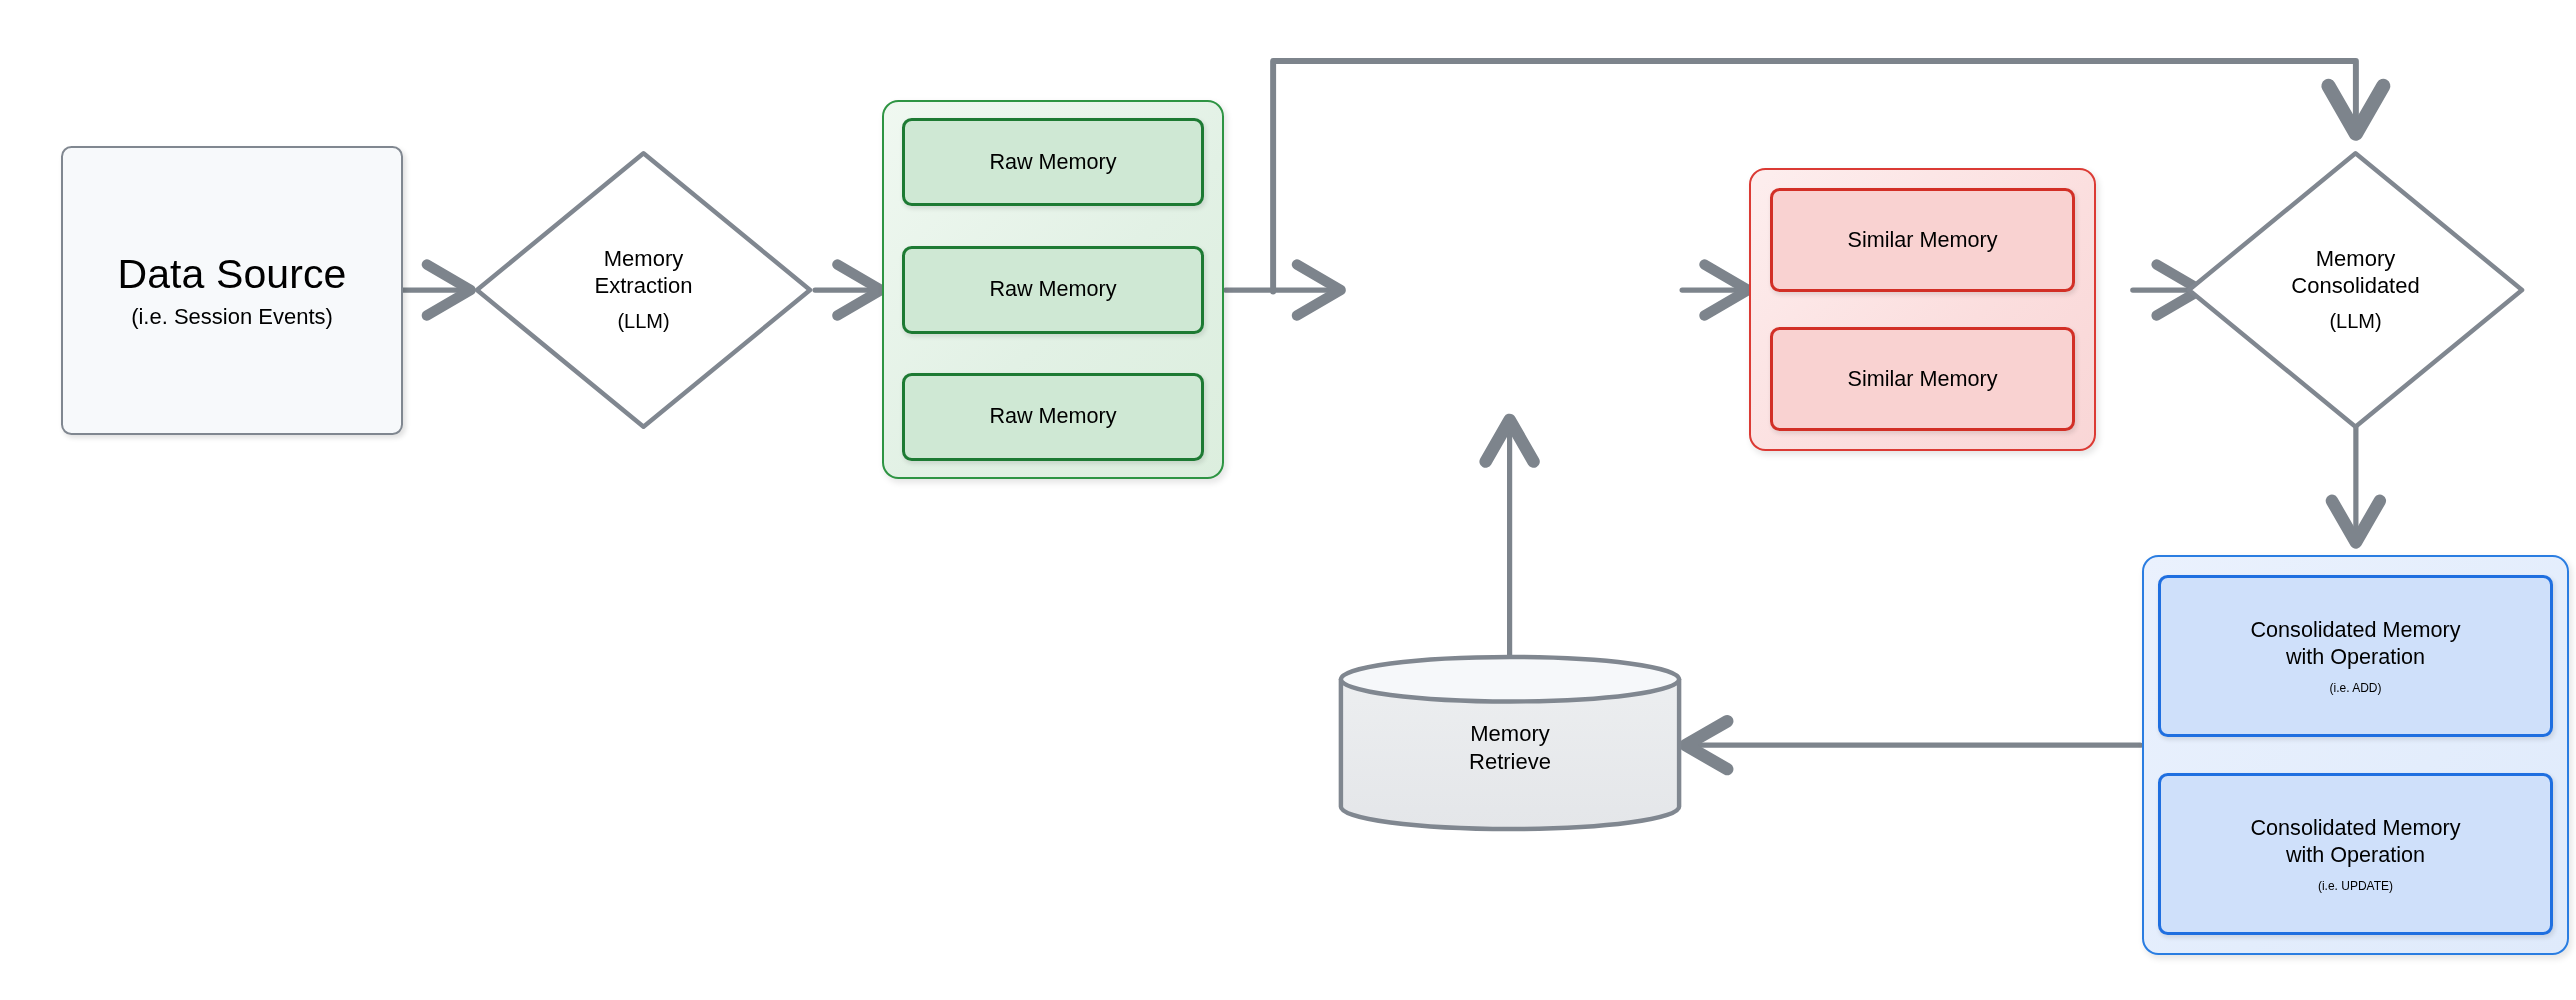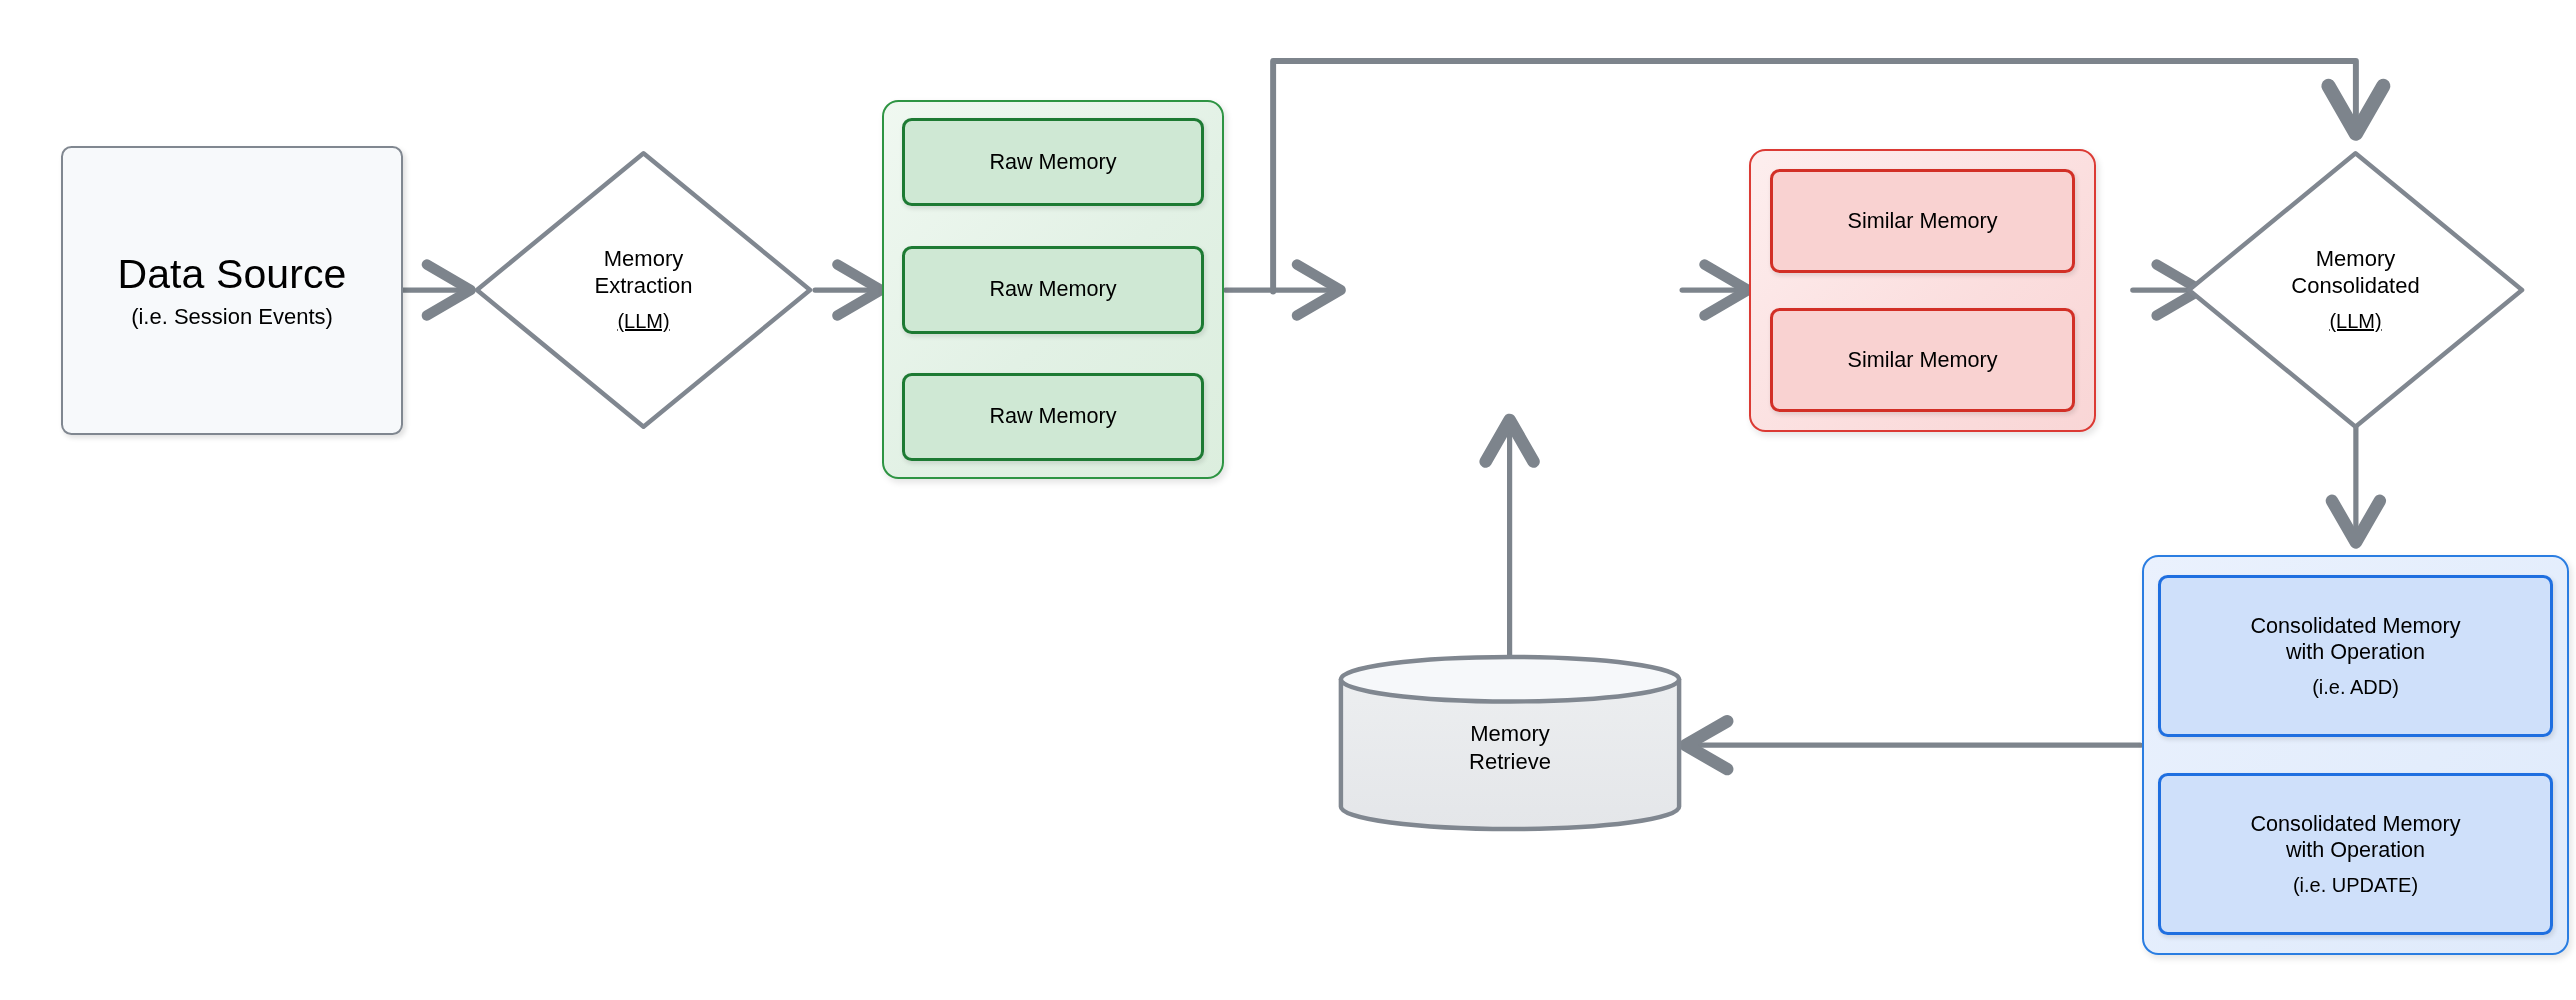--- a/index.html
+++ b/index.html
@@ -75,21 +75,20 @@
     line-height: 1.22;
   }
   .diamond-label .dl-main {
     font-size: 22px;
     color: #000;
   }
   .diamond-label .dl-sub {
     font-size: 20px;
     color: #000;
     margin-top: 9px;
-    text-decoration: underline;
   }
 
   
   .group {
     border-radius: 16.4px;
     display: flex;
     flex-direction: column;
     justify-content: space-between;
     box-sizing: border-box;
   }
@@ -97,20 +96,21 @@
     background: linear-gradient(135deg, #f0f8f1 0%, #e2f1e5 55%, #dceede 100%);
     border: 2.2px solid #2e9443;
     box-shadow: 2.2px 3.7px 6.7px rgba(0,0,0,0.10);
     padding: 16.4px 18px;
   }
   .group.red {
     background: linear-gradient(135deg, #fdeeee 0%, #fbdede 60%, #f9d6d6 100%);
     border: 2.2px solid #db3a34;
     box-shadow: 2.2px 3.7px 6.7px rgba(0,0,0,0.10);
     padding: 18px 19.3px;
+    margin-top: 19px;
   }
   .group.blue {
     background: linear-gradient(135deg, #eaf1fd 0%, #e3edfc 60%, #dfeafb 100%);
     border: 2.2px solid #2a7de1;
     box-shadow: 2.2px 3.7px 6.7px rgba(0,0,0,0.10);
     padding: 18px 14px;
   }
 
   .card {
     box-sizing: border-box;
@@ -133,21 +133,21 @@
   .card.blue {
     background: #cfe0fa;
     border: 3px solid #1f6fe0;
   }
   .card .c-main {
     font-size: 21.6px;
     color: #000;
     line-height: 1.24;
   }
   .card .c-sub {
-    font-size: 20px;
+    font-size: 12px;
     color: #000;
     margin-top: 10.4px;
   }
 
   
   .cylinder {
     position: absolute;
   }
   .cylinder svg { position: absolute; left:0; top:0; }
   .cyl-label {

